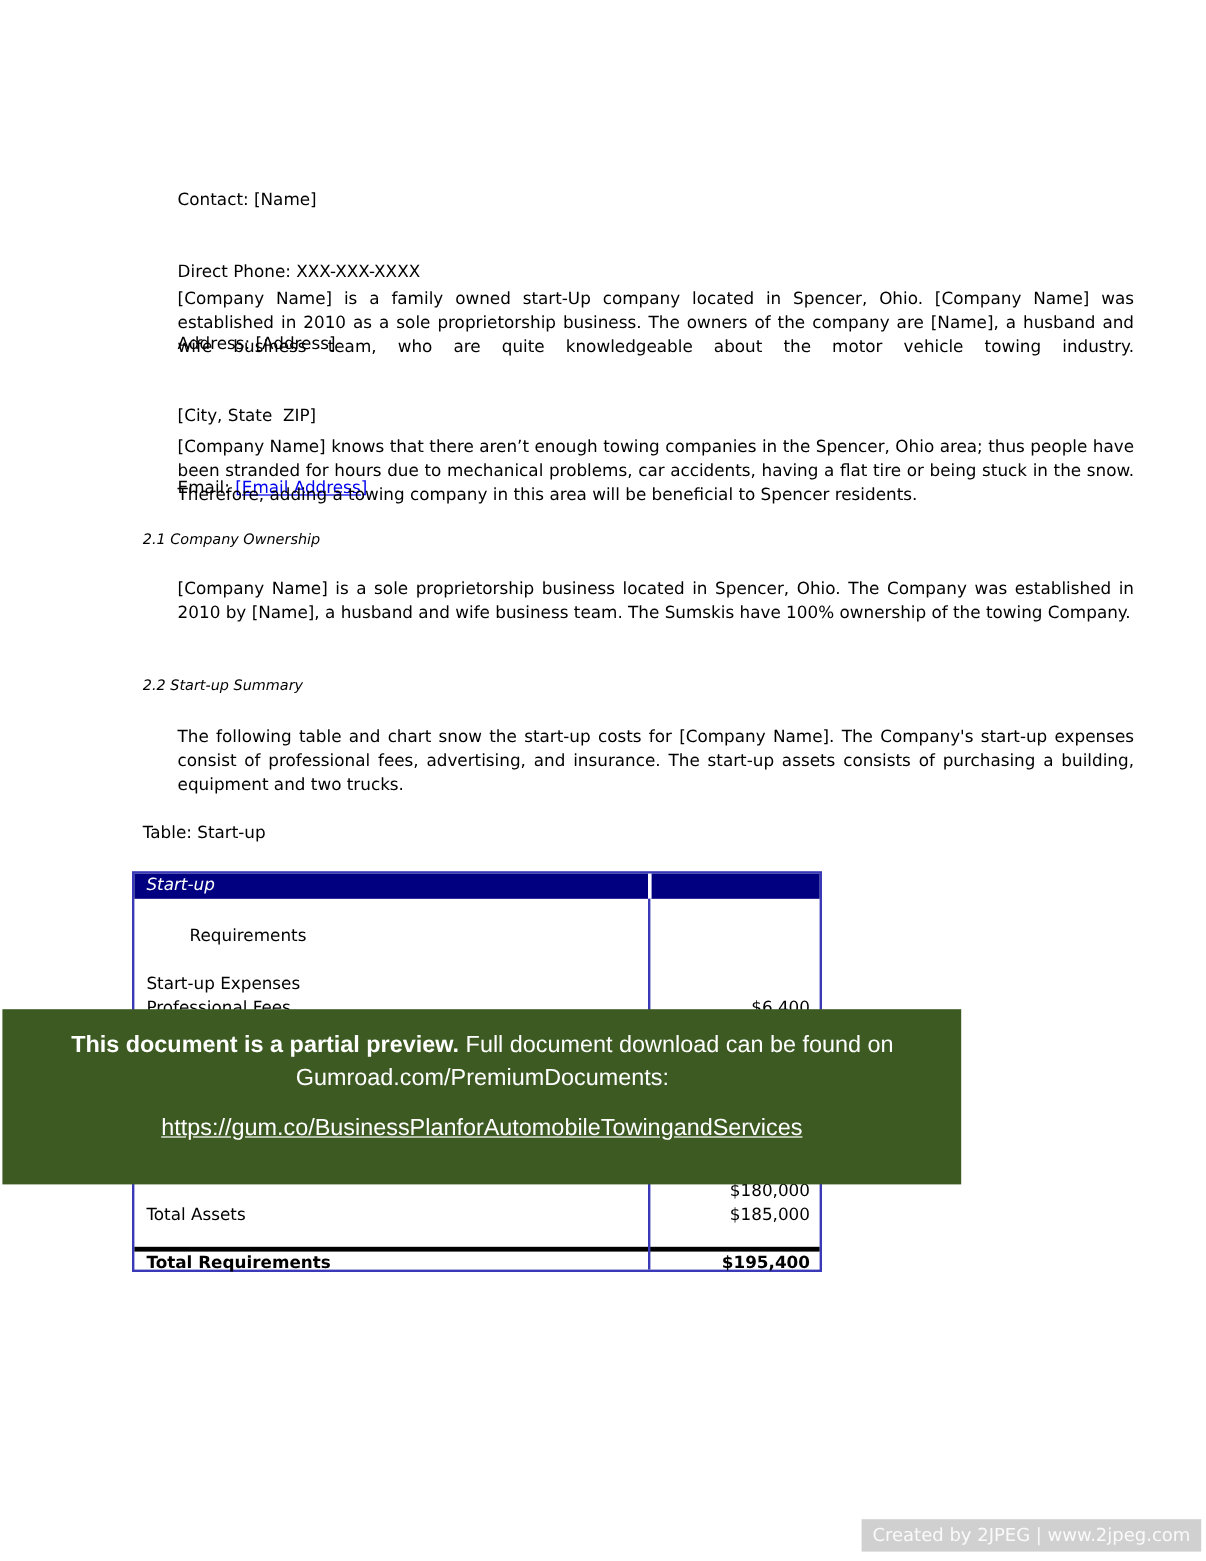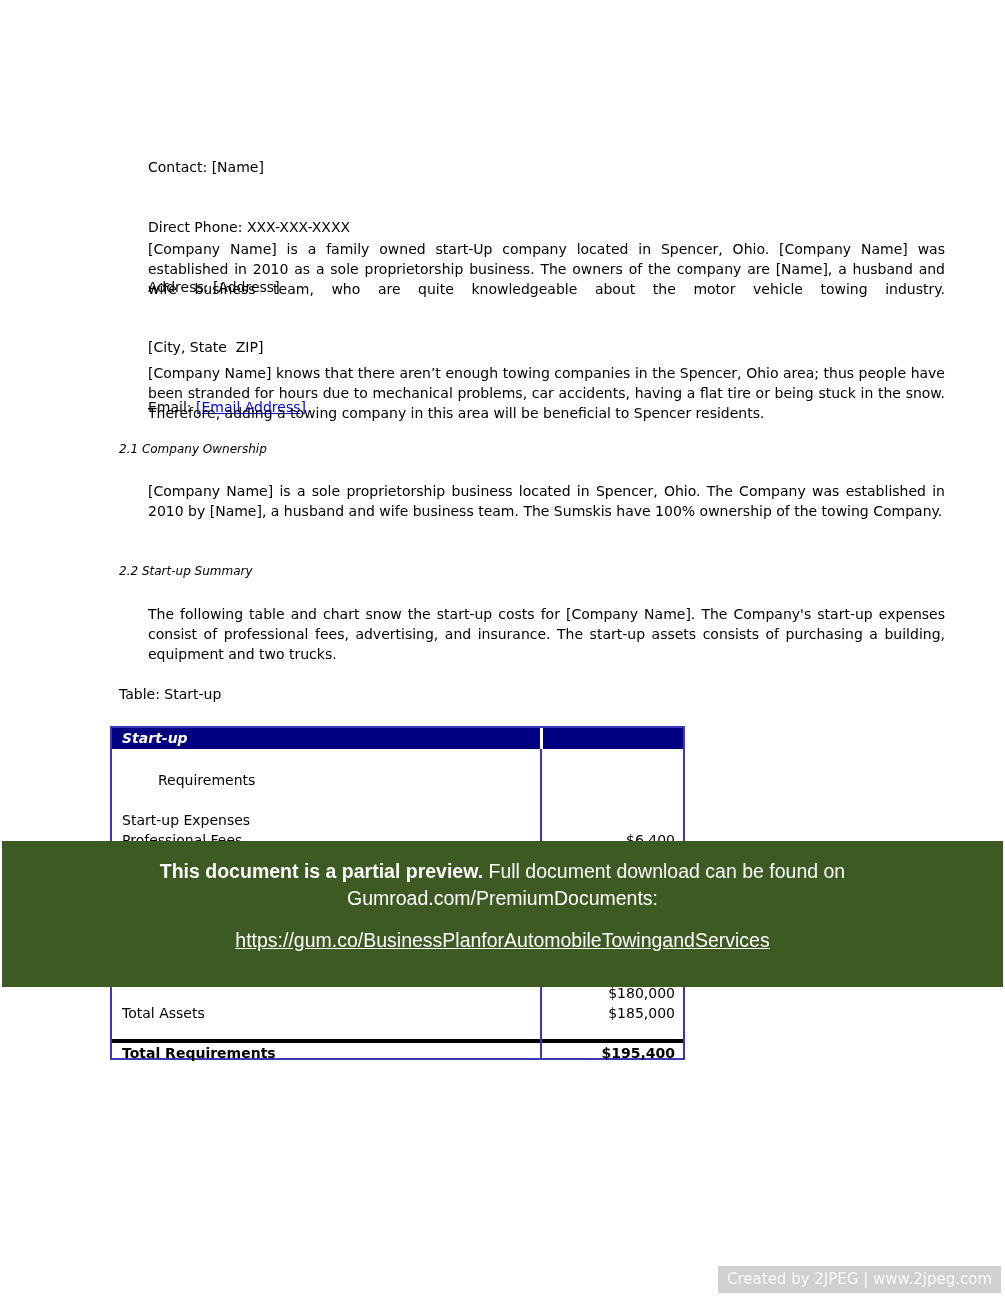--- a/index.html
+++ b/index.html
@@ -36,21 +36,21 @@
   .tbl-label{position:absolute;left:119px;top:684px;font-size:14px;line-height:20px;}
 
   
   .tbl{
     position:absolute;left:110px;top:726px;width:575px;height:334px;
     border:2px solid #3a3ab8;box-sizing:border-box;
     font-size:14px;background:#ffffff;
   }
   .tbl-header{
     position:relative;height:21px;background:#000080;color:#ffffff;
-    font-style:italic;line-height:21px;font-weight:bold;
+    font-style:italic;line-height:21px;
   }
   .tbl-header .th-label{padding-left:10px;}
   .tbl-header .th-gap{
     position:absolute;left:428px;top:0;width:3px;height:100%;background:#ffffff;
   }
   .tbl-vdivider{
     position:absolute;left:428px;top:21px;bottom:0;width:2px;background:#3a3ab8;z-index:1;
   }
   .trow{display:flex;height:20px;line-height:20px;}
   .trow .lbl{width:420px;padding-left:10px;}
@@ -60,21 +60,21 @@
   .tbl-spacer{height:133px;}
   .tbl-total{
     display:flex;height:21px;line-height:20px;margin-top:16px;
     border-top:4px solid #000000;font-weight:bold;box-sizing:border-box;
   }
   .tbl-total .lbl{width:420px;padding-left:10px;}
   .tbl-total .val{flex:1;text-align:right;padding-right:8px;}
 
   
   .banner{
-    position:absolute;left:2px;top:841px;width:1001px;height:146px;
+    position:absolute;left:2px;top:841px;width:799px;height:146px;
     background:#3d5a23;color:#ffffff;z-index:5;
     font-family:"Liberation Sans", sans-serif;
     text-align:center;box-sizing:border-box;padding-top:17px;
   }
   .banner-line{
     width:800px;margin:0 auto;font-size:19.5px;line-height:27px;
   }
   .banner-line b{font-weight:bold;}
   .banner-link{
     display:inline-block;margin-top:17px;font-size:19.5px;

